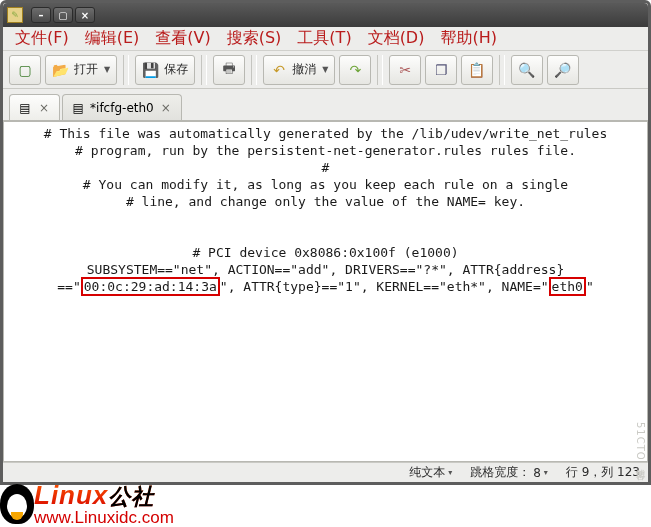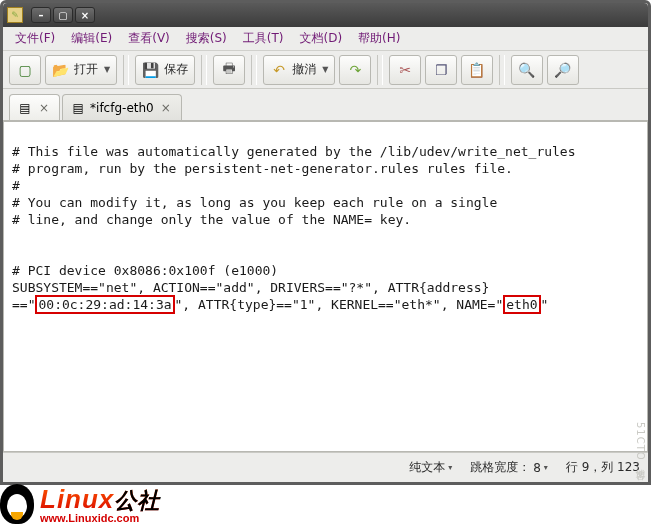--- a/index.html
+++ b/index.html
@@ -6,54 +6,54 @@
   body { width: 651px; height: 527px; font-family: "DejaVu Sans", sans-serif; font-size: 12px; background: #fff; position: relative; overflow: hidden; }
 
   .win-border { border: 3px solid #5d5d5d; border-radius: 6px 6px 0 0; height: 485px; display:flex; flex-direction:column; background:#ededeb; }
   .titlebar { background: linear-gradient(#5a5a5a,#3b3b3b); color:#fff; height:24px; display:flex; align-items:center; padding:0 4px; border-radius:4px 4px 0 0;}
   .titlebar .t-icon { width:16px; height:16px; background:#e6d28a; border:1px solid #a08020; margin-right:6px; display:flex; align-items:center; justify-content:center;}
   .titlebar .t-icon span{font-size:9px; color:#8a4;}
   .titlebar .title { flex:1; text-align:center; font-weight:bold; font-size:12px; text-shadow:0 1px 1px #000;}
   .titlebar .win-btn { width:20px; height:16px; margin-left:2px; background:linear-gradient(#6d6d6d,#4a4a4a); border:1px solid #2b2b2b; border-radius:3px; color:#fff; display:flex; align-items:center; justify-content:center; font-size:10px; font-weight:bold; cursor:default;}
 
   .menubar { background:#ededeb; height:24px; display:flex; align-items:center; padding:0 4px; border-bottom:1px solid #d0d0cc;}
-  .menubar .menu-item { padding:2px 8px; font-size:12px; color:#701a75; }
+  .menubar .menu-item { padding:2px 8px; font-size:16px; color:#b91c1c; }
 
   .toolbar { background:#ededeb; height:38px; display:flex; align-items:center; padding:0 6px; gap:4px; border-bottom:1px solid #c9c9c4;}
   .tbtn { height:30px; background:linear-gradient(#fdfdfc,#e6e6e2); border:1px solid #b8b8b2; border-radius:3px; display:flex; align-items:center; padding:0 6px; gap:4px; font-size:12px; color:#2b2b2b;}
   .tbtn.icon-only{padding:0 6px;}
   .t-ico{width:18px;height:18px;display:flex;align-items:center;justify-content:center;font-size:14px;}
   .sep{width:6px;height:30px;border-left:1px solid #c5c5c0;border-right:1px solid #fff;margin:0 2px;}
   .drop-arrow{font-size:8px;color:#555;margin-left:2px;}
 
   .tabrow { background:#ededeb; height:32px; display:flex; align-items:flex-end; padding:0 6px; gap:0; border-bottom:1px solid #b8b8b2;}
   .tab { height:26px; background:linear-gradient(#fdfdfc,#eeeeea); border:1px solid #b8b8b2; border-bottom:none; border-radius:4px 4px 0 0; display:flex; align-items:center; padding:0 8px; gap:5px; font-size:12px; margin-right:2px;}
   .tab.inactive{background:linear-gradient(#eeeeea,#e2e2de);}
   .tab .file-ico{width:14px;height:14px;display:flex;align-items:center;justify-content:center;font-size:12px;}
   .tab .close-x{color:#6a6a64;font-size:12px;padding:0 2px;}
 
   .editor { flex:1; background:#fff; border:1px solid #b8b8b2; margin:0 0 0 0; overflow:hidden; position:relative;}
-  .editor-inner{font-family:"DejaVu Sans Mono","Courier New",monospace; font-size:13px; line-height:17px; white-space:pre; padding:21px 8px; color:#1a1a1a; position:relative;}
+  .editor-inner{font-family:"DejaVu Sans Mono","Courier New",monospace; font-size:13px; line-height:17px; white-space:pre; padding:3px 8px; color:#1a1a1a; position:relative;text-align:center;}
 
   .hl-red{border:2px solid #d60000; padding:0 1px; display:inline;}
 
-  .statusbar { height:30px; background:#ededeb; border-top:1px solid #c9c9c4; display:flex; align-items:center; justify-content:flex-end; padding:0 8px; gap:18px; font-size:12px; color:#2b2b2b;}
+  .statusbar { height:20px; background:#ededeb; border-top:1px solid #c9c9c4; display:flex; align-items:center; justify-content:flex-end; padding:0 8px; gap:18px; font-size:12px; color:#2b2b2b;}
   .statusbar .drop{display:inline-flex;align-items:center;gap:3px;}
   .statusbar .drop .da{font-size:8px;color:#555;}
 
   
   .wm-right{position:absolute; right:4px; bottom:64px; writing-mode:vertical-rl; font-size:10px; color:#c9c9c4; letter-spacing:1px;}
-  .logo-area{position:absolute; left:0; bottom:0; height:46px; display:flex; align-items:center; gap:6px;}
+  .logo-area{position:absolute; left:0; bottom:0; height:46px; display:flex; align-items:center; }
   .penguin{width:34px;height:40px;background:#000;border-radius:50% 50% 45% 45%;position:relative;}
   .penguin::before{content:"";position:absolute;left:7px;top:10px;width:20px;height:24px;background:#fff;border-radius:50%;}
   .penguin::after{content:"";position:absolute;left:11px;top:28px;width:12px;height:8px;background:#f7a600;border-radius:0 0 6px 6px;}
   .logo-text{font-family:Arial,sans-serif;}
   .logo-big{font-size:26px;font-style:italic;font-weight:bold;background:linear-gradient(#ff5a00,#d40000);-webkit-background-clip:text;background-clip:text;color:transparent;letter-spacing:1px;}
   .logo-big .zh{font-size:22px;color:#000;-webkit-text-fill-color:#000;}
-  .logo-url{font-size:11px;color:#d40000;font-weight:bold;margin-top:-4px;}
+  .logo-url{font-size:17px;color:#d40000;font-weight:normal;margin-top:-4px;}
 
   
   .ico-new{color:#3a7a2a;}
   .ico-open{color:#b88a2a;}
   .ico-save{color:#4a6fa5;}
   .ico-print{color:#555;}
   .ico-undo{color:#c79a2a;}
   .ico-redo{color:#6fa53a;}
   .ico-cut{color:#a55;}
   .ico-copy{color:#557;}

